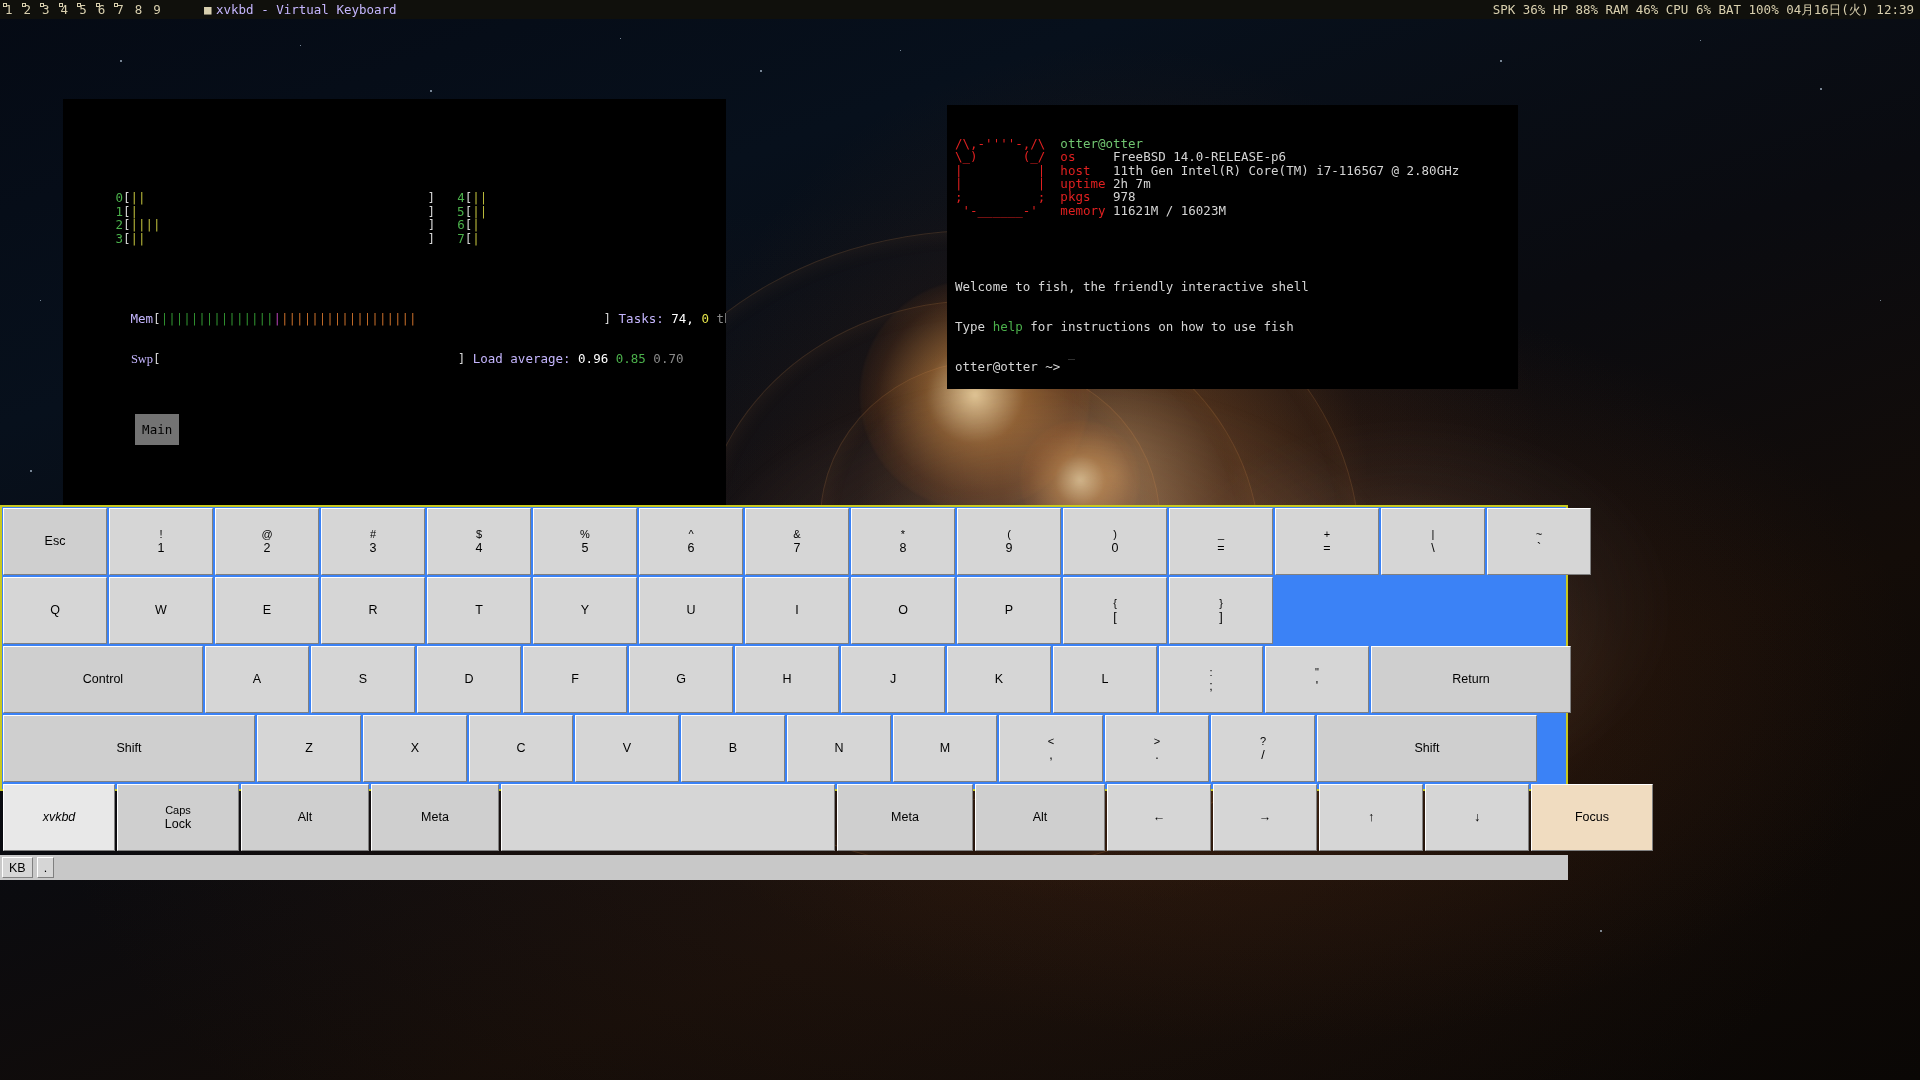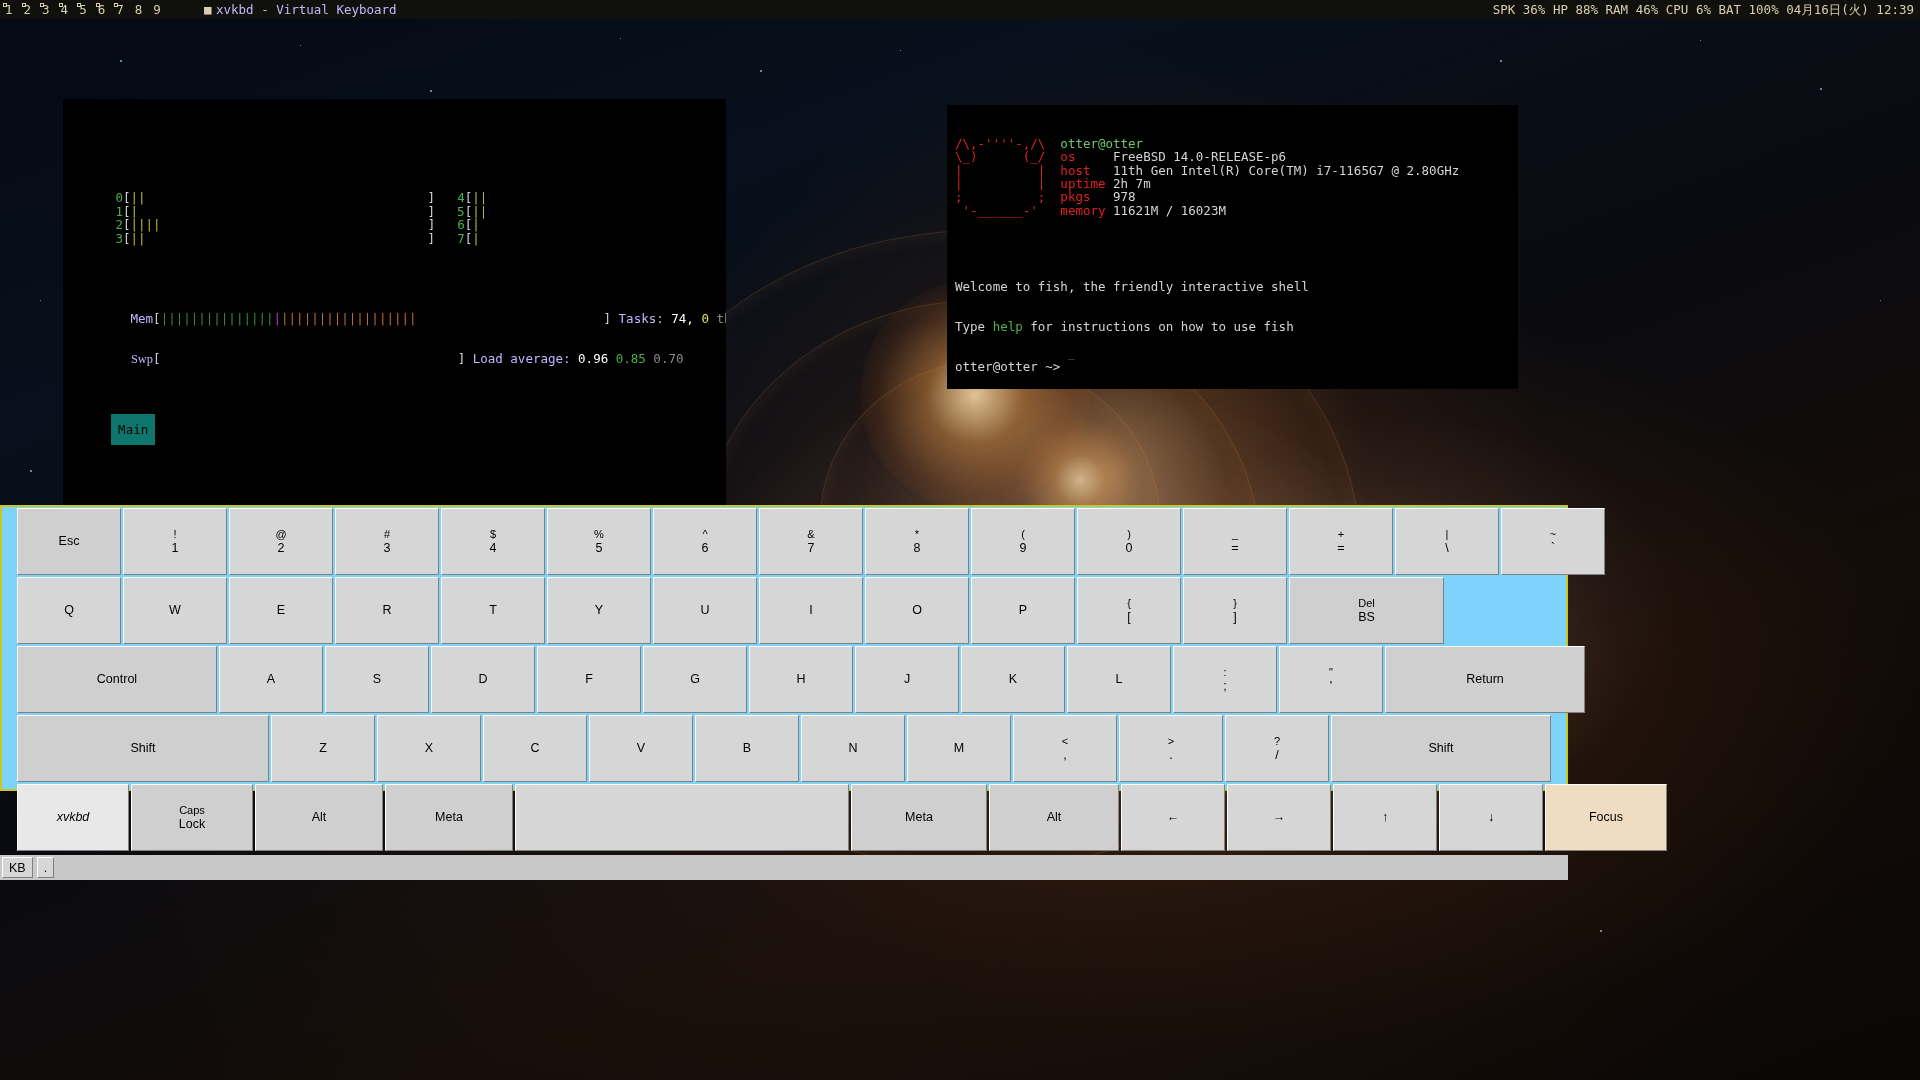--- a/index.html
+++ b/index.html
@@ -74,29 +74,28 @@
   .bwht { color:#ffffff; }
   .gry  { color:#8a8a8a; }
   .bar-g{ color:#2f8f2f; }
   .bar-y{ color:#b9b93a; }
   .bar-m{ color:#b040b0; }
   .bar-o{ color:#c06a28; }
 
   .meterline { height:13.4px; }
   .tabbar { height:15px; margin-top:4px; padding-left:18px; }
   .maintab {
-    background:#0f766e; color:#000; padding:8px 7px; font-size:12.5px;
+    background:#737373; color:#000; padding:8px 7px; font-size:12.5px;margin-left:24px;
   }
 
   
   #kbd {
     position:absolute; left:0; top:505px; width:1568px; height:286px;
-    background:#7dd3fc; border:2px solid #c8c820;
+    background:#3b82f6; border:2px solid #c8c820;
     font-family:"Liberation Sans", sans-serif;
-    padding-left:14px;
   }
   .krow { display:flex; width:100%; height:69px; }
   .key {
     background:#d6d6d6; border:1px solid #ffffff;
     border-right-color:#808080; border-bottom-color:#808080;
     display:flex; flex-direction:column; align-items:center; justify-content:center;
     color:#000; font-size:12.5px; margin:1px;
     overflow:hidden; line-height:1.15;
   }
   .key .sup { font-size:11px; }
@@ -312,24 +311,20 @@
         <span class="main">P</span>
       </div>
       <div class="key" style="flex: 0 0 104px;">
         <span class="sup">{</span>
         <span class="main">[</span>
       </div>
       <div class="key" style="flex: 0 0 104px;">
         <span class="sup">}</span>
         <span class="main">]</span>
       </div>
-      <div class="key dark" style="flex: 0 0 155px;">
-        <span class="sup">Del</span>
-        <span class="main">BS</span>
-      </div>
     </div>
     <div class="krow">
       <div class="key dark" style="flex: 0 0 200px;">
         <span class="main">Control</span>
       </div>
       <div class="key" style="flex: 0 0 104px;">
         <span class="main">A</span>
       </div>
       <div class="key" style="flex: 0 0 104px;">
         <span class="main">S</span>

